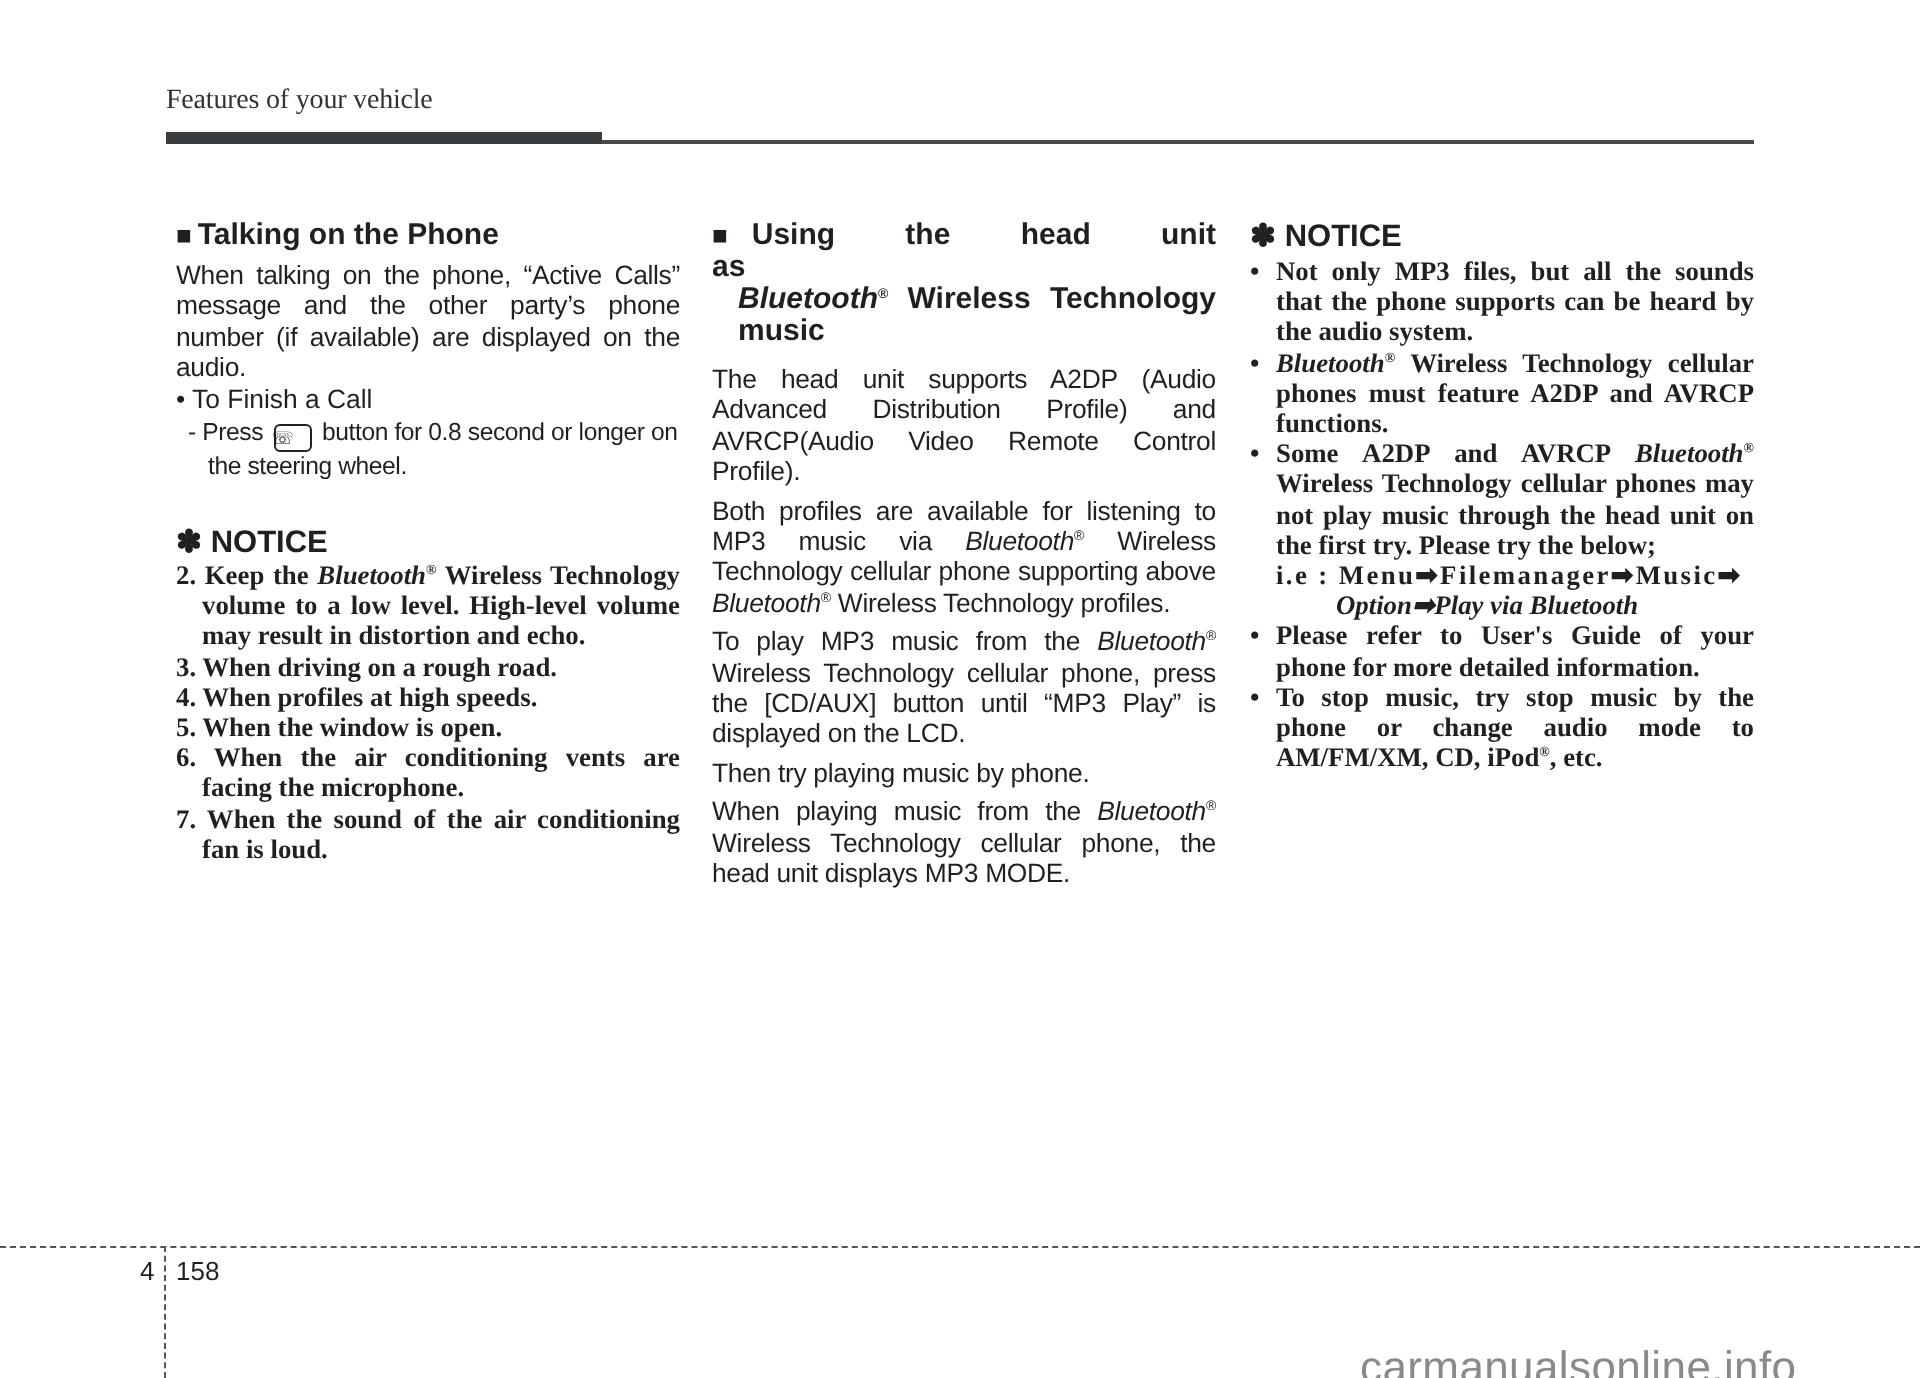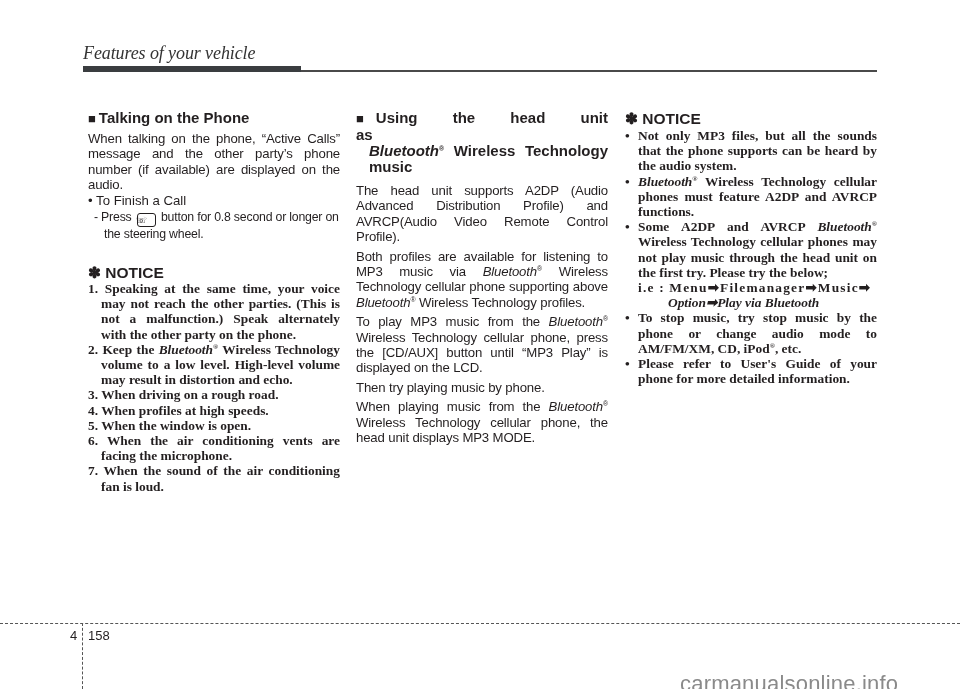--- a/index.html
+++ b/index.html
@@ -2,23 +2,22 @@
 <html><head>
 <meta charset="utf-8">
 <style>
   html, body { margin: 0; padding: 0; }
   body {
     width: 960px; height: 689px; background: #ffffff; position: relative; overflow: hidden;
     color: #231f20;
   }
   .header-title {
     position: absolute; left: 83px; top: 43px;
-    font-family: "Liberation Serif", serif; font-size: 18px; color: #333;
+    font-family: "Liberation Serif", serif; font-size: 14px; color: #333;
     letter-spacing: -0.1px;
-    font-style: italic;
   }
   .header-bar-thick {
     position: absolute; left: 83px; top: 66px; width: 218px; height: 6px; background: #3a3d40;
   }
   .header-bar-thin {
     position: absolute; left: 301px; top: 70px; width: 576px; height: 2px; background: #4a4a4a;
   }
   .col { position: absolute; top: 110px; width: 252px; }
   .col1 { left: 88px; }
   .col2 { left: 356px; }
@@ -102,21 +101,20 @@
     <span class="phone-btn">☏</span>
     <span>button for 0.8 second or longer on the steering wheel.</span>
   </p>
 
   <div style="margin-top:22px;">
     <p class="notice-title">
       <span>✽</span>
       <span>NOTICE</span>
     </p>
     <ol class="num">
-      <li><span>1.</span> <span>Speaking at the same time, your voice may not reach the other parties. (This is not a malfunction.) Speak alternately with the other party on the phone.</span></li>
       <li><span>2.</span> <span>Keep the</span> <i class="bt">Bluetooth</i><sup>®</sup> <span>Wireless Technology volume to a low level. High-level volume may result in distortion and echo.</span></li>
       <li><span>3.</span> <span>When driving on a rough road.</span></li>
       <li><span>4.</span> <span>When profiles at high speeds.</span></li>
       <li><span>5.</span> <span>When the window is open.</span></li>
       <li><span>6.</span> <span>When the air conditioning vents are facing the microphone.</span></li>
       <li><span>7.</span> <span>When the sound of the air conditioning fan is loud.</span></li>
     </ol>
   </div>
 </div>
 
@@ -144,22 +142,22 @@
     <span>NOTICE</span>
   </p>
   <ul class="bul">
     <li><span class="dot">•</span><span>Not only MP3 files, but all the sounds that the phone supports can be heard by the audio system.</span></li>
     <li><span class="dot">•</span><i class="bt">Bluetooth</i><sup>®</sup> <span>Wireless Technology cellular phones must feature A2DP and AVRCP functions.</span></li>
     <li><span class="dot">•</span><span>Some A2DP and AVRCP</span> <i class="bt">Bluetooth</i><sup>®</sup> <span>Wireless Technology cellular phones may not play music through the head unit on the first try. Please try the below;</span></li>
     <li style="text-indent:0;padding-left:13px;">
       <div style="letter-spacing:1.2px;">i.e : Menu➡Filemanager➡Music➡</div>
       <div style="padding-left:30px;font-style:italic;">Option➡Play via Bluetooth</div>
     </li>
+    <li><span class="dot">•</span><span>Please refer to User's Guide of your phone for more detailed information.</span></li>
     <li><span class="dot">•</span><span>To stop music, try stop music by the phone or change audio mode to AM/FM/XM, CD, iPod</span><sup>®</sup><span>, etc.</span></li>
-    <li><span class="dot">•</span><span>Please refer to User's Guide of your phone for more detailed information.</span></li>
   </ul>
 </div>
 
 <div class="footer-hline"></div>
 <div class="footer-vline"></div>
 <div class="page-chapter">4</div>
 <div class="page-num">158</div>
 <div class="watermark">carmanualsonline.info</div>
 
 </body></html>

